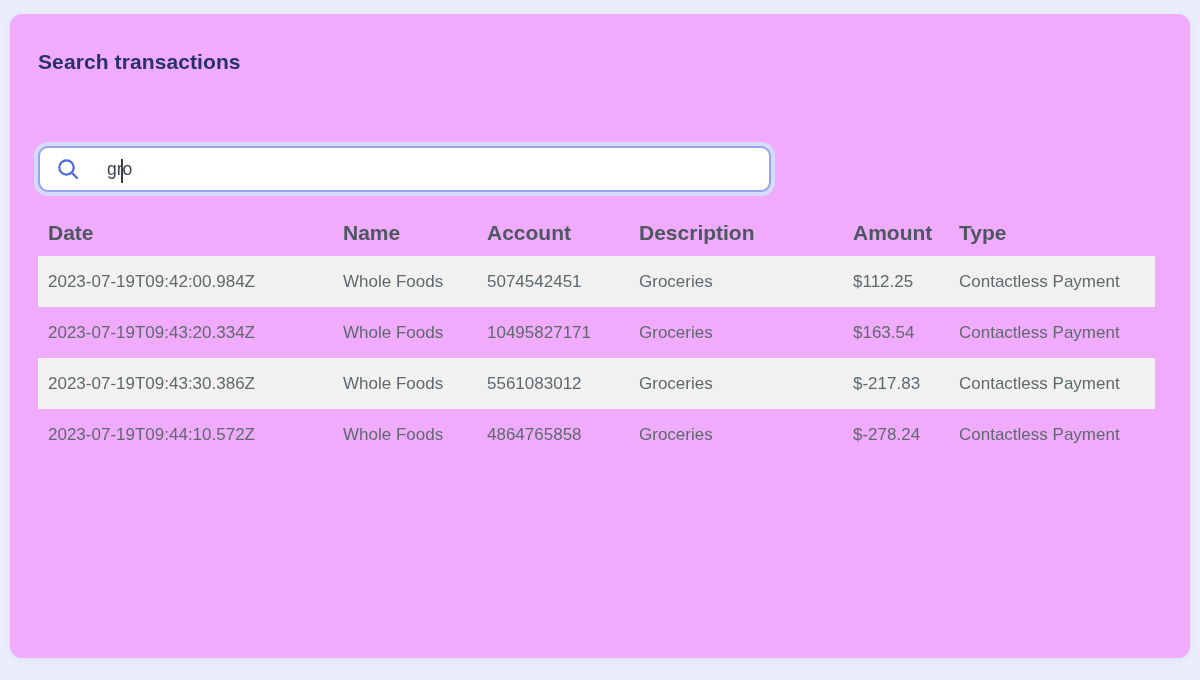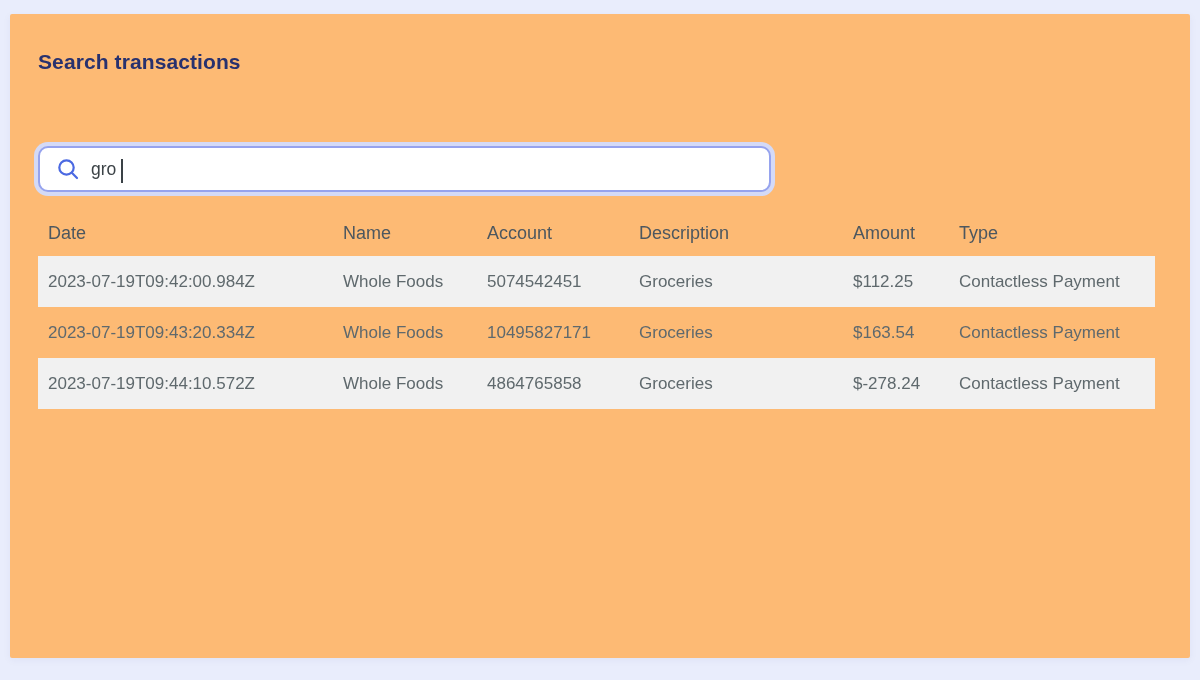--- a/index.html
+++ b/index.html
@@ -6,42 +6,43 @@
   html, body {
     width: 1200px; height: 680px;
     background: #e9edfc;
     font-family: "Liberation Sans", "DejaVu Sans", sans-serif;
     overflow: hidden;
   }
   .card {
     position: absolute;
     left: 10px; top: 14px;
     width: 1180px; height: 644px;
-    background: #fdba74;
-    border-radius: 2px;
+    background: #f0abfc;
+    border-radius: 12px;
     box-shadow: 0 2px 8px rgba(35,46,120,0.05);
     padding: 36px 0 0 28px;
   }
   .page-title {
     font-size: 21px;
     font-weight: bold;
     color: #28316e;
     letter-spacing: 0.1px;
   }
   .search-box {
     position: relative;
     margin-top: 72px;
     width: 733px; height: 46px;
     background: #ffffff;
     border: 2px solid #96a3ee;
     border-radius: 10px;
     box-shadow: 0 0 0 4px #d4daf7;
     display: flex;
     align-items: center;
     padding: 0 14px 0 16px;
+    gap: 16px;
   }
   .search-box .icon {
     width: 24px; height: 24px;
     flex: 0 0 auto;
     display: inline-flex;
   }
   .search-box input {
     flex: 1;
     margin-left: 11px;
     border: none;
@@ -61,22 +62,22 @@
     margin-top: 18px;
     width: 1117px;
     border-collapse: collapse;
     table-layout: fixed;
   }
   table.tx th {
     height: 46px;
     text-align: left;
     vertical-align: middle;
     padding-left: 10px;
-    font-size: 18px;
-    font-weight: normal;
+    font-size: 21px;
+    font-weight: bold;
     color: #4d575f;
     white-space: nowrap;
     overflow: hidden;
   }
   table.tx td {
     height: 51px;
     vertical-align: middle;
     padding-left: 10px;
     font-size: 17px;
     font-weight: normal;
@@ -135,20 +136,28 @@
         </tr>
         <tr>
           <td>2023-07-19T09:43:20.334Z</td>
           <td>Whole Foods</td>
           <td>10495827171</td>
           <td>Groceries</td>
           <td>$163.54</td>
           <td>Contactless Payment</td>
         </tr>
         <tr>
+          <td>2023-07-19T09:43:30.386Z</td>
+          <td>Whole Foods</td>
+          <td>5561083012</td>
+          <td>Groceries</td>
+          <td>$-217.83</td>
+          <td>Contactless Payment</td>
+        </tr>
+        <tr>
           <td>2023-07-19T09:44:10.572Z</td>
           <td>Whole Foods</td>
           <td>4864765858</td>
           <td>Groceries</td>
           <td>$-278.24</td>
           <td>Contactless Payment</td>
         </tr>
       </tbody>
   </table>
 

